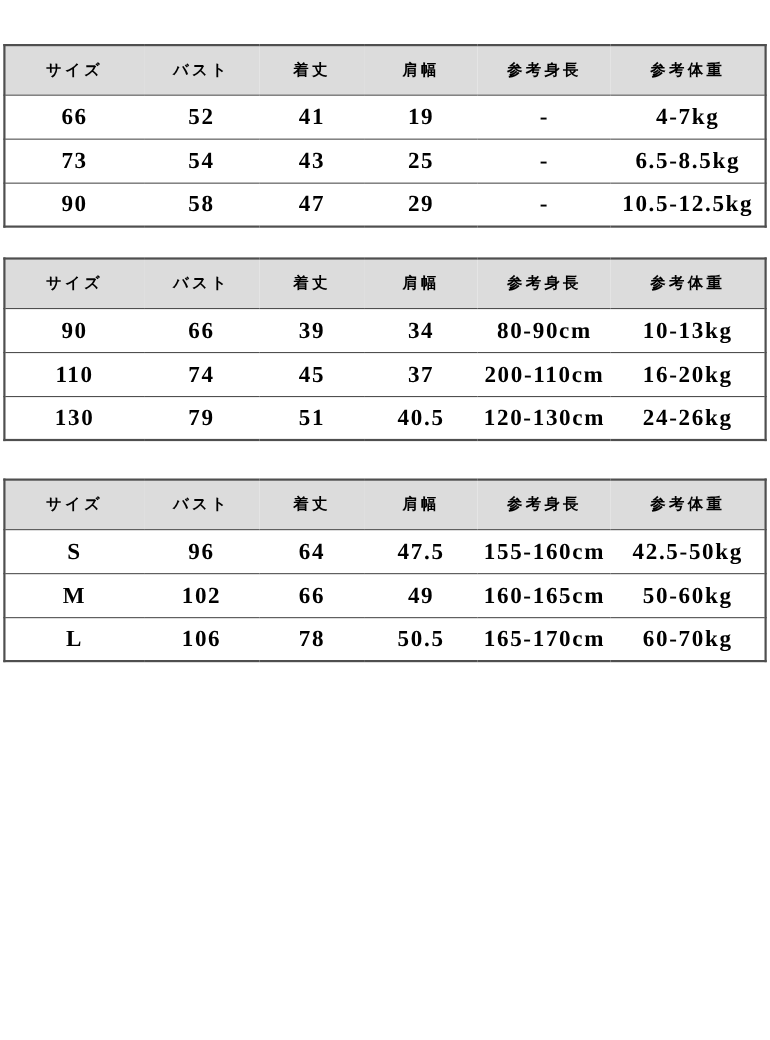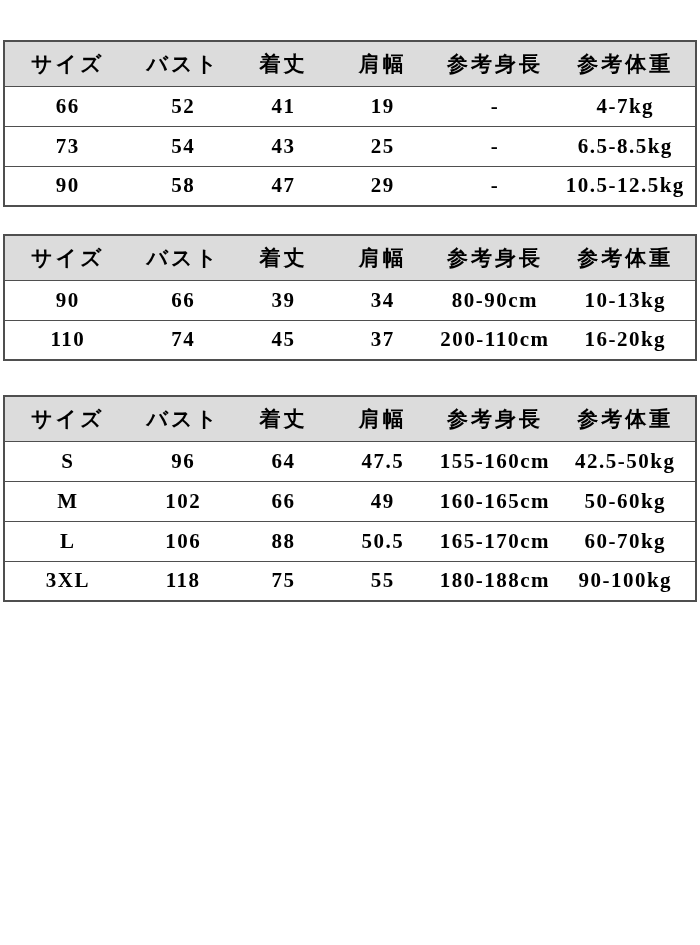--- a/index.html
+++ b/index.html
@@ -22,21 +22,21 @@
   .gap-2 { height: 34px; }
   table.size-chart {
     width: 694px;
     border-collapse: collapse;
     table-layout: fixed;
     border: 2px solid #4f4f4f;
   }
   table.size-chart thead th {
     background: #dcdcdc;
     height: 45px;
-    font-size: 21px;
+    font-size: 14px;
     font-weight: bold;
     letter-spacing: 3px;
     text-align: center;
     vertical-align: middle;
     border-bottom: 1.5px solid #4f4f4f;
     padding: 0;
   }
   table.size-chart tbody td {
     height: 40px;
     font-size: 21px;
@@ -143,20 +143,28 @@
             <td>10-13kg</td>
           </tr>
           <tr>
             <td>110</td>
             <td>74</td>
             <td>45</td>
             <td>37</td>
             <td>200-110cm</td>
             <td>16-20kg</td>
           </tr>
+          <tr>
+            <td>130</td>
+            <td>79</td>
+            <td>51</td>
+            <td>40.5</td>
+            <td>120-130cm</td>
+            <td>24-26kg</td>
+          </tr>
         </tbody>
       </table>
   </div>
 
   <div class="gap-2"></div>
 
   <div class="chart-section">
     <table class="size-chart">
         <colgroup>
           <col class="c0">
@@ -189,30 +197,22 @@
             <td>M</td>
             <td>102</td>
             <td>66</td>
             <td>49</td>
             <td>160-165cm</td>
             <td>50-60kg</td>
           </tr>
           <tr>
             <td>L</td>
             <td>106</td>
-            <td>88</td>
+            <td>78</td>
             <td>50.5</td>
             <td>165-170cm</td>
             <td>60-70kg</td>
           </tr>
-          <tr>
-            <td>3XL</td>
-            <td>118</td>
-            <td>75</td>
-            <td>55</td>
-            <td>180-188cm</td>
-            <td>90-100kg</td>
-          </tr>
         </tbody>
       </table>
   </div>
 
 </div>
 
 </body></html>

